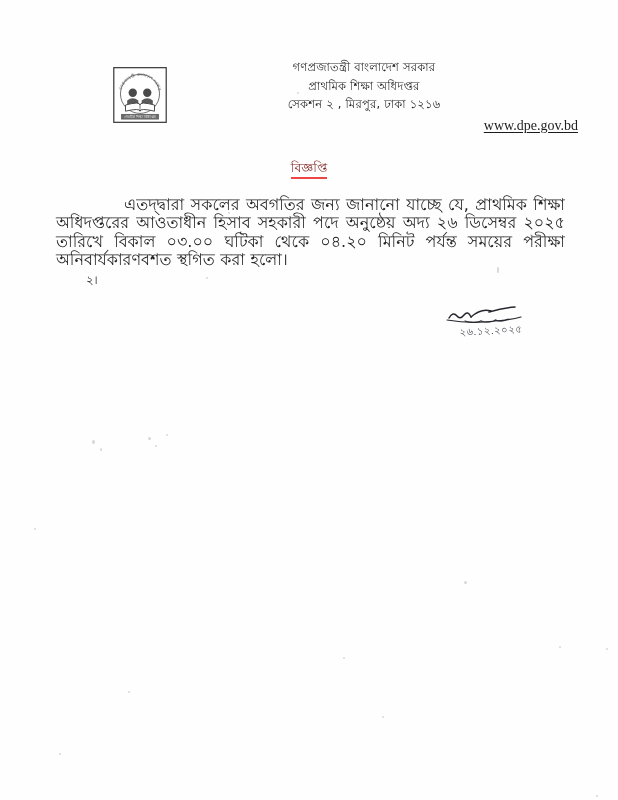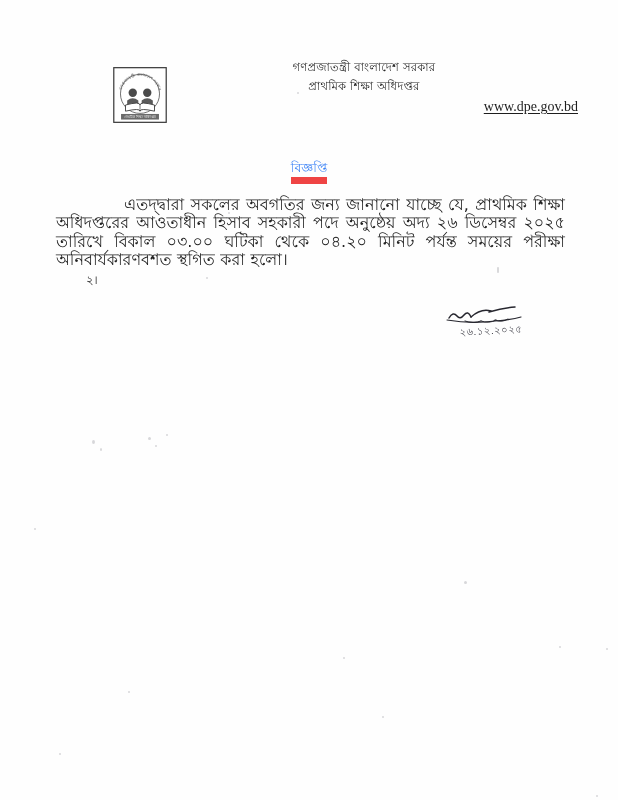--- a/index.html
+++ b/index.html
@@ -82,22 +82,22 @@
     position: absolute;
     top: 158px;
     left: 0;
     right: 0;
     text-align: center;
   }
   .subject {
     display: inline-block;
     font-family: "DejaVu Sans", "Liberation Sans", sans-serif;
     font-size: 12.5px;
-    color: #3b82f6;
-    border-bottom: 7px solid #ef4444;
+    color: #7f1d1d;
+    border-bottom: 2px solid #ef4444;
     padding-bottom: 1px;
     line-height: 16px;
   }
 
   
   .body-block {
     position: absolute;
     top: 196px;
     left: 56px;
     width: 509px;
@@ -226,20 +226,21 @@
         <line x1="50" y1="70" x2="50" y2="81" stroke="#3c3c3c" stroke-width="1.2"></line>
 
         <rect x="16" y="86" width="68" height="10" fill="#6a6a6a"></rect>
         <text x="50" y="93.6" text-anchor="middle" font-family="DejaVu Sans, sans-serif" font-size="6" fill="#ffffff">প্রাথমিক শিক্ষা অধিদপ্তর</text>
       </svg>
     </div>
 
     <div class="head-lines">
       <div class="head-line">গণপ্রজাতন্ত্রী বাংলাদেশ সরকার</div>
       <div class="head-line">প্রাথমিক শিক্ষা অধিদপ্তর</div>
+      <div class="head-line">সেকশন ২ , মিরপুর, ঢাকা ১২১৬</div>
       <div class="head-url">www.dpe.gov.bd</div>
     </div>
   </div>
 
   <div class="subject-wrap">
     <span class="subject">বিজ্ঞপ্তি</span>
   </div>
 
   <div class="body-block">
     <p class="para">এতদ্দ্বারা সকলের অবগতির জন্য জানানো যাচ্ছে যে, প্রাথমিক শিক্ষা অধিদপ্তরের আওতাধীন হিসাব সহকারী পদে অনুষ্ঠেয় অদ্য ২৬ ডিসেম্বর ২০২৫ তারিখে বিকাল ০৩.০০ ঘটিকা থেকে ০৪.২০ মিনিট পর্যন্ত সময়ের পরীক্ষা অনিবার্যকারণবশত স্থগিত করা হলো।</p>

